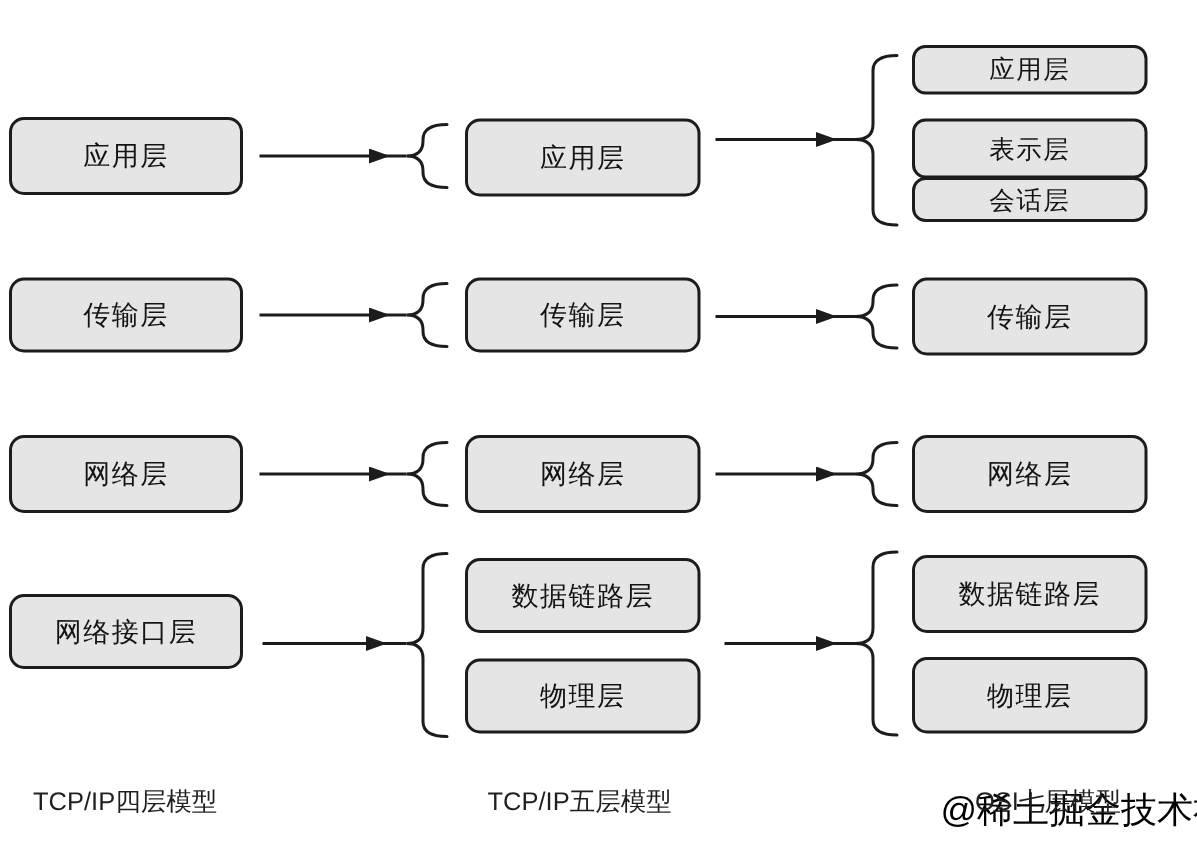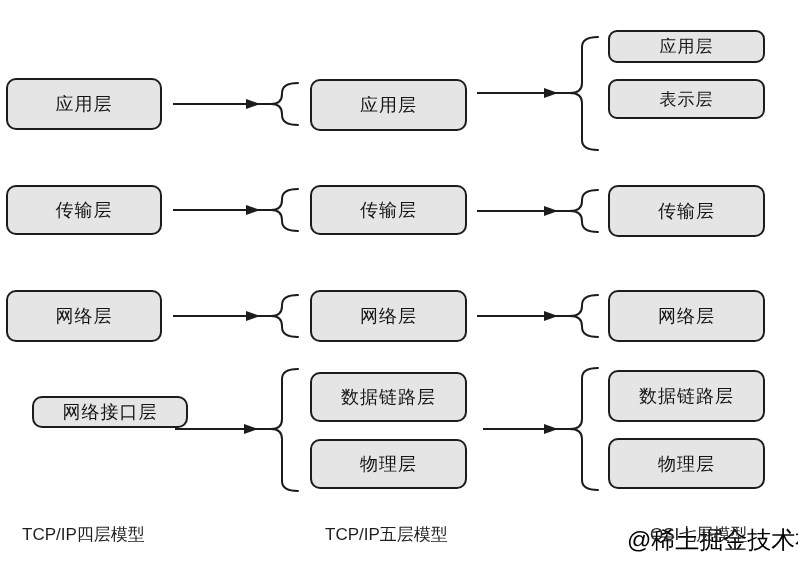--- a/index.html
+++ b/index.html
@@ -30,21 +30,21 @@
   }
   .box.small {
     border-radius: 9px;
     font-size: 17px;
   }
   
   .c1 { left: 6px; width: 156px; }
   .c1.b1 { top: 78px;  height: 52px; }
   .c1.b2 { top: 185px; height: 50px; }
   .c1.b3 { top: 290px; height: 52px; }
-  .c1.b4 { top: 396px; height: 32px; margin-left: 26px; }
+  .c1.b4 { top: 396px; height: 50px; }
   
   .c2 { left: 310px; width: 157px; }
   .c2.b1 { top: 79px;  height: 52px; }
   .c2.b2 { top: 185px; height: 50px; }
   .c2.b3 { top: 290px; height: 52px; }
   .c2.b4 { top: 372px; height: 50px; }
   .c2.b5 { top: 439px; height: 50px; }
   
   .c3 { left: 608px; width: 157px; }
   .c3.b1 { top: 30px;  height: 33px; }
@@ -106,20 +106,21 @@
   <div class="box c1 b4">网络接口层</div>
 
   <div class="box c2 b1">应用层</div>
   <div class="box c2 b2">传输层</div>
   <div class="box c2 b3">网络层</div>
   <div class="box c2 b4">数据链路层</div>
   <div class="box c2 b5">物理层</div>
 
   <div class="box c3 b1 small">应用层</div>
   <div class="box c3 b2 small">表示层</div>
+  <div class="box c3 b3 small">会话层</div>
   <div class="box c3 b4">传输层</div>
   <div class="box c3 b5">网络层</div>
   <div class="box c3 b6">数据链路层</div>
   <div class="box c3 b7">物理层</div>
 
   <div class="col-title t1">TCP/IP四层模型</div>
   <div class="col-title t2">TCP/IP五层模型</div>
   <div class="col-title t3">OSI七层模型</div>
 
   <svg class="overlay" width="798" height="563" viewBox="0 0 798 563">

